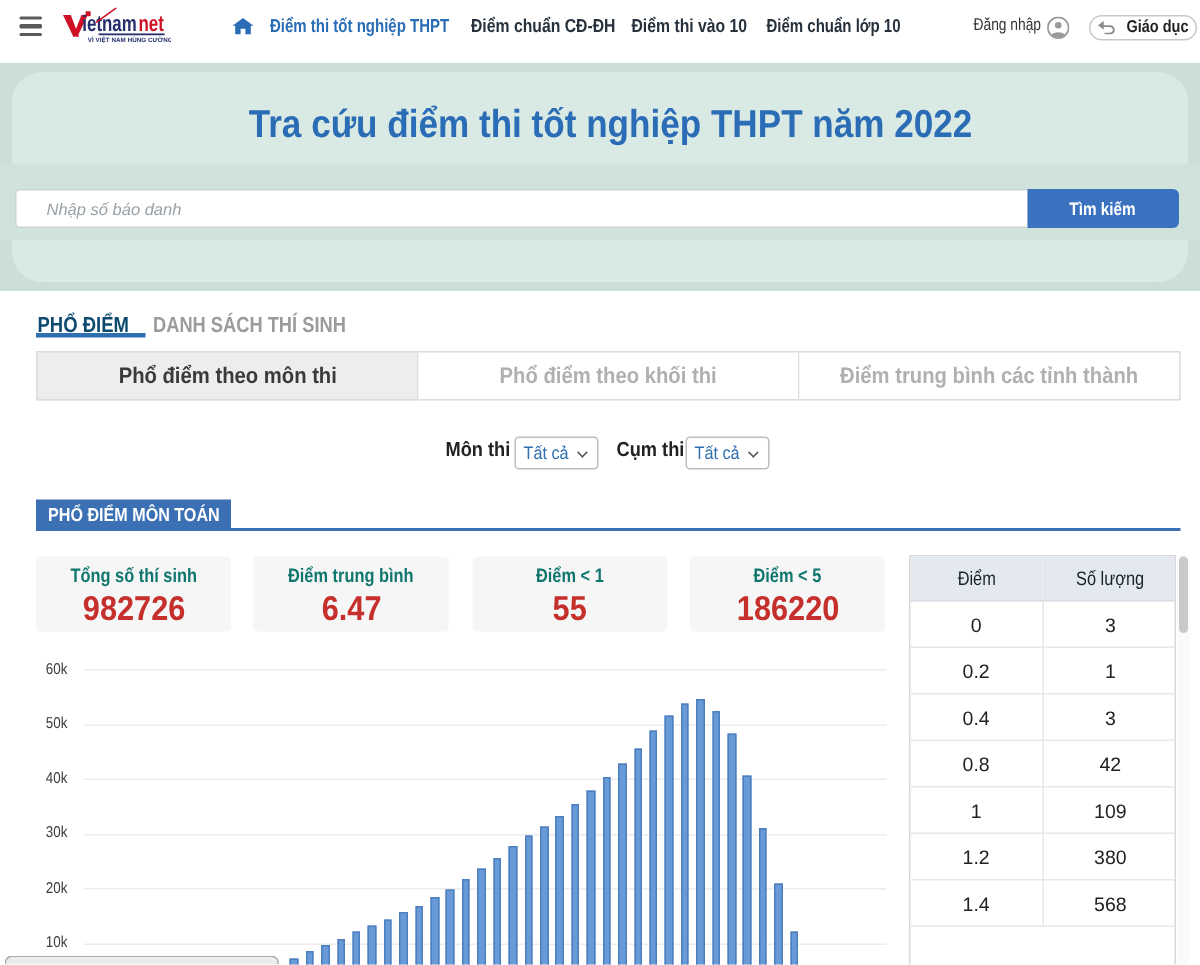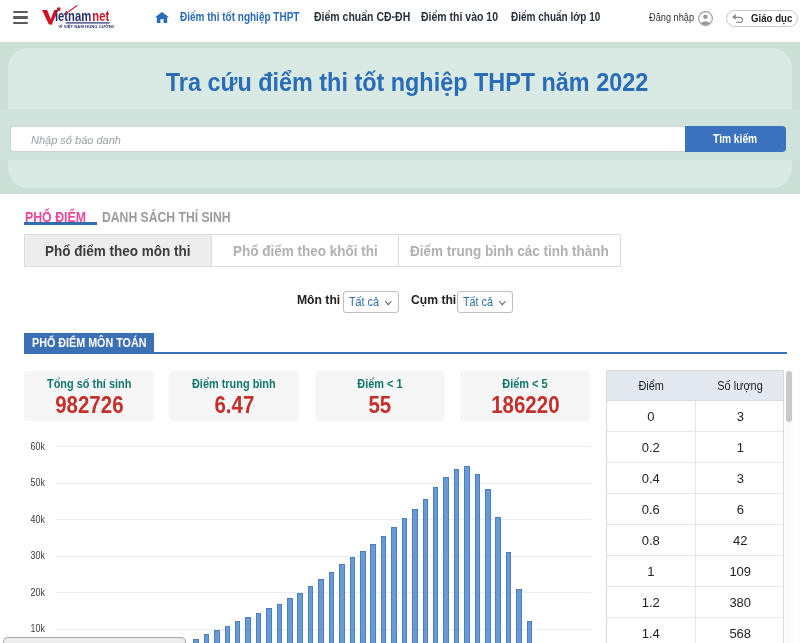--- a/index.html
+++ b/index.html
@@ -24,24 +24,24 @@
 .banner-strip { position:absolute; left:0px; top:67px; width:800px; height:51px; background:#cfe2db; }
 .title { position:absolute; left:7px; top:67px; width:800px; text-align:center;
   font-size:26px; font-weight:bold; color:#2a6cb5; }
 .sinput { position:absolute; left:10px; top:126px; width:675px; height:26px; background:#fff;
   border:1px solid #cdd4d4; border-right:none; border-radius:3px 0 0 3px; }
 .sinput span { position:absolute; left:20px; top:7px; font-style:italic; color:#97a1a6; font-size:11px; }
 .sbtn { position:absolute; left:685px; top:126px; width:101px; height:26px; background:#3a72bf;
   border-radius:0 4px 4px 0; color:#fff; font-size:12px; font-weight:bold; text-align:center; line-height:26px; }
 
 
-.t1 { position:absolute; left:25px; top:209.5px; font-size:14.5px; font-weight:bold; color:#ec4899; line-height:14px;}
+.t1 { position:absolute; left:25px; top:209.5px; font-size:14.5px; font-weight:bold; color:#0c4a6e; line-height:14px;}
 .t1line { position:absolute; left:24px; top:222px; width:73px; height:3px; background:#2e6fb0; }
 .t2 { position:absolute; left:101.5px; top:209.5px; font-size:14.5px; font-weight:bold; color:#9b9b9b; line-height:14px;}
-.tabrow { position:absolute; left:24px; top:233.5px; width:597px; height:33.5px; display:flex; }
+.tabrow { position:absolute; left:24px; top:233.5px; width:763px; height:33.5px; display:flex; }
 .tabrow div { flex:1; border:1px solid #dcdcdc; border-left:none; font-size:15px; font-weight:bold;
   color:#b0b0b0; text-align:center; line-height:31.5px; background:#fff; }
 .tabrow div:first-child { border-left:1px solid #dcdcdc; background:#ededed; color:#3a3a3a; }
 
 
 .sellab { position:absolute; top:292px; font-size:13.5px; font-weight:bold; color:#222; line-height:15px; }
 .sel { position:absolute; top:291px; width:56px; height:22px; border:1px solid #b9bec4; border-radius:3px;
   background:#fff; }
 .sel b { position:absolute; left:5px; top:2.5px; color:#2e6fb0; font-size:12px; font-weight:normal; }
 .sel i { position:absolute; right:7px; top:7px; width:4.5px; height:4.5px;
@@ -227,24 +227,20 @@
         </tr>
 <tr>
           <td><span class="cx9i">0.2</span></td>
           <td><span class="cx9i">1</span></td>
         </tr>
 <tr>
           <td><span class="cx9i">0.4</span></td>
           <td><span class="cx9i">3</span></td>
         </tr>
 <tr>
-          <td><span class="cx9i">0.6</span></td>
-          <td><span class="cx9i">6</span></td>
-        </tr>
-<tr>
           <td><span class="cx9i">0.8</span></td>
           <td><span class="cx9i">42</span></td>
         </tr>
 <tr>
           <td><span class="cx9i">1</span></td>
           <td><span class="cx9i">109</span></td>
         </tr>
 <tr>
           <td><span class="cx9i">1.2</span></td>
           <td><span class="cx9i">380</span></td>

